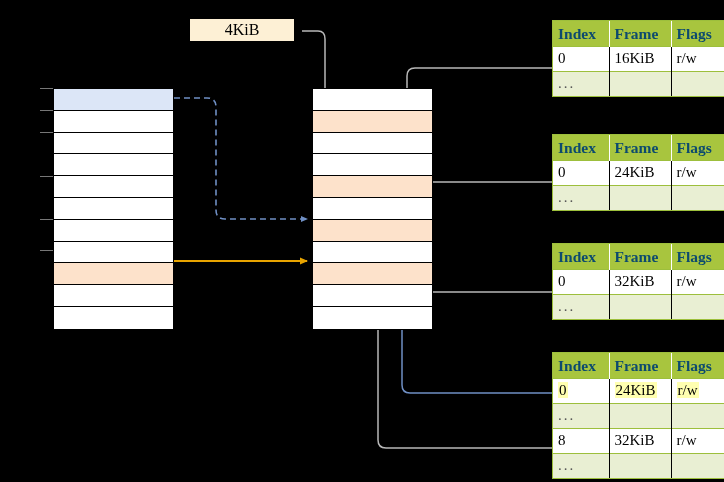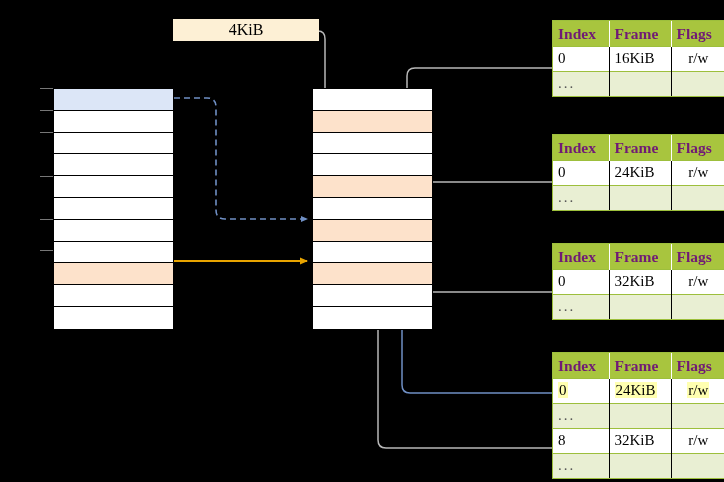--- a/index.html
+++ b/index.html
@@ -46,42 +46,42 @@
     z-index: 3;
     border-collapse: collapse;
   }
   .pt table {
     border-collapse: collapse;
     width: 100%;
     table-layout: fixed;
   }
   .pt th {
     background: #a8c53e;
-    color: #701a75;
+    color: #0c4a6e;
     font-weight: bold;
     font-size: 15.5px;
     text-align: left;
     padding: 1px 5px;
     height: 25px;
     border-right: 1.4px solid #ffffff;
     line-height: 1;
   }
   .pt th:last-child { border-right: none; font-family: Liberation Serif, serif; }
   .pt td {
     font-size: 15px;
     color: #000000;
     text-align: left;
     padding: 1px 5px;
     height: 25px;
     border-right: 1.4px solid #000000;
     border-top: 1.3px solid #9dbf3c;
     line-height: 1;
     background: #ffffff;
   }
-  .pt td:last-child { border-right: none; text-align: center; }
+  .pt td:last-child { border-right: none; }
   .pt tr.dots td {
     background: #e9efd3;
     color: #555555;
     letter-spacing: 2px;
   }
   .pt tr.hl td span.cellv {
     background: #ffffb0;
     padding: 0 1px;
   }
   .pt col.c1 { width: 56px; }
@@ -165,21 +165,21 @@
     </g>
   </svg>
 
   <div class="tick" style="left:40px;top:88px;width:13px;"></div>
   <div class="tick" style="left:40px;top:110px;width:13px;"></div>
   <div class="tick" style="left:40px;top:132px;width:13px;"></div>
   <div class="tick" style="left:40px;top:176px;width:13px;"></div>
   <div class="tick" style="left:40px;top:219px;width:13px;"></div>
   <div class="tick" style="left:40px;top:250px;width:13px;"></div>
 
-  <div class="labelbox" style="left:173px;top:19px;width:146px;height:22px;">
+  <div class="labelbox" style="left:190px;top:19px;width:104px;height:22px;">
     <span>4KiB</span>
   </div>
 
   <div class="memcol" id="left-col" style="left:53px;top:88px;width:121px;">
       <div class="memcell blue"></div>
       <div class="memcell"></div>
       <div class="memcell"></div>
       <div class="memcell"></div>
       <div class="memcell"></div>
       <div class="memcell"></div>

